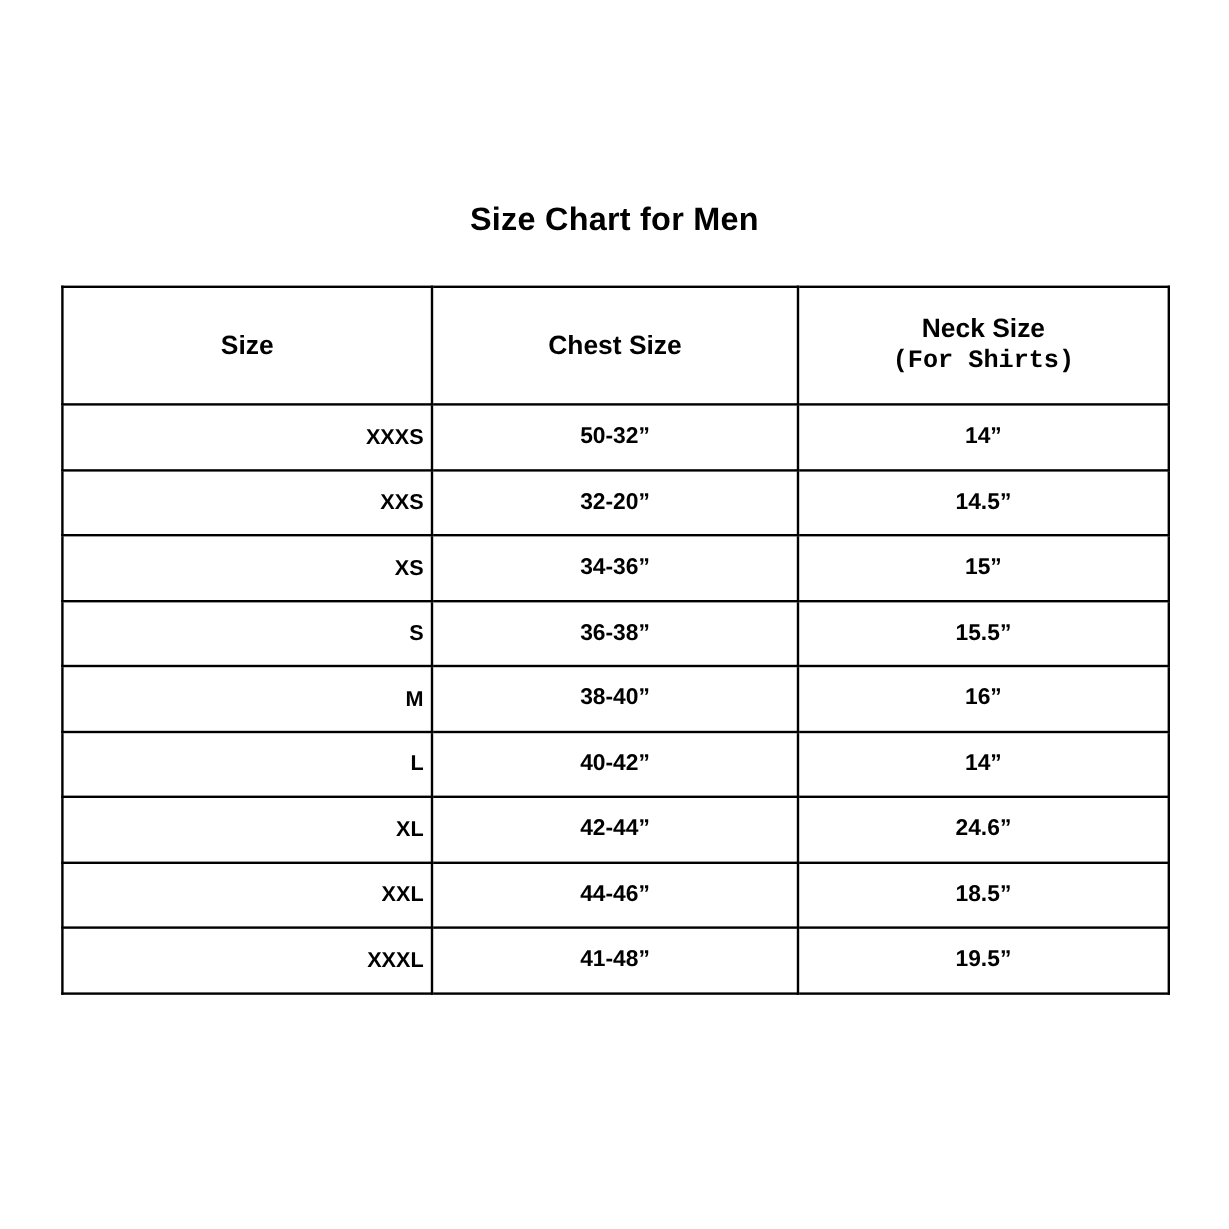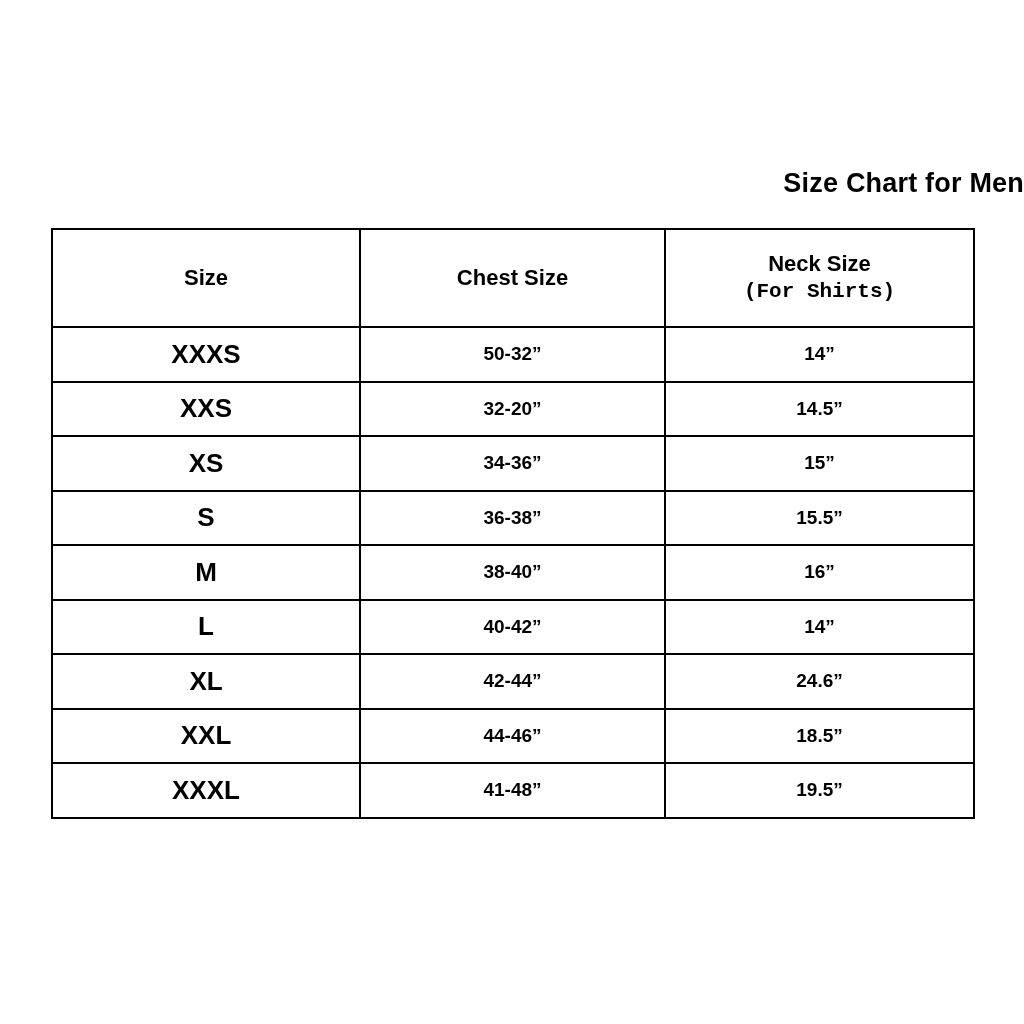--- a/index.html
+++ b/index.html
@@ -20,30 +20,30 @@
     left: 0;
     top: 0;
     width: 1024px;
     height: 1024px;
   }
   .chart-title {
     position: absolute;
     left: 0;
     top: 168px;
     width: 1024px;
-    text-align: right;
+    text-align: center;
     font-size: 27px;
     font-weight: bold;
     letter-spacing: 0.2px;
     color: #000000;
   }
   .table-wrap {
     position: absolute;
     left: 51px;
-    top: 228px;
+    top: 238px;
     width: 922px;
   }
   table.size-table {
     border-collapse: collapse;
     width: 922px;
     table-layout: fixed;
   }
   table.size-table col.c1 { width: 308px; }
   table.size-table col.c2 { width: 305px; }
   table.size-table col.c3 { width: 309px; }
@@ -67,21 +67,22 @@
     font-size: 21px;
     font-weight: bold;
     font-family: Liberation Mono, monospace;
   }
   table.size-table tbody td {
     height: 52.5px;
     font-size: 19px;
     padding: 0 6px;
   }
   table.size-table tbody td.size-cell {
-    font-size: 26px;
+    font-size: 18px;
+    text-align: right;
   }
 </style>
 </head>
 <body>
 
 <div class="page">
 
   <div class="chart-title">Size Chart for Men</div>
 
   <div class="table-wrap">

